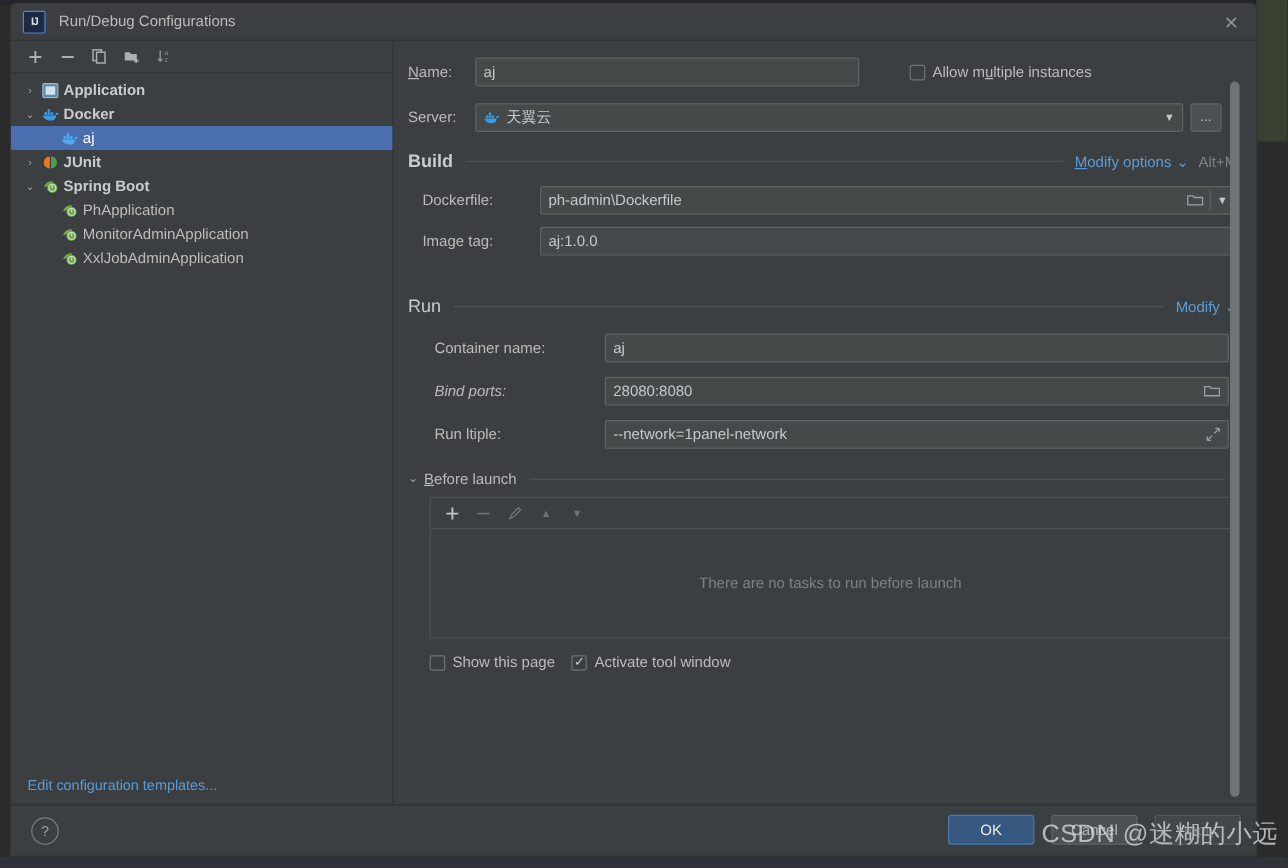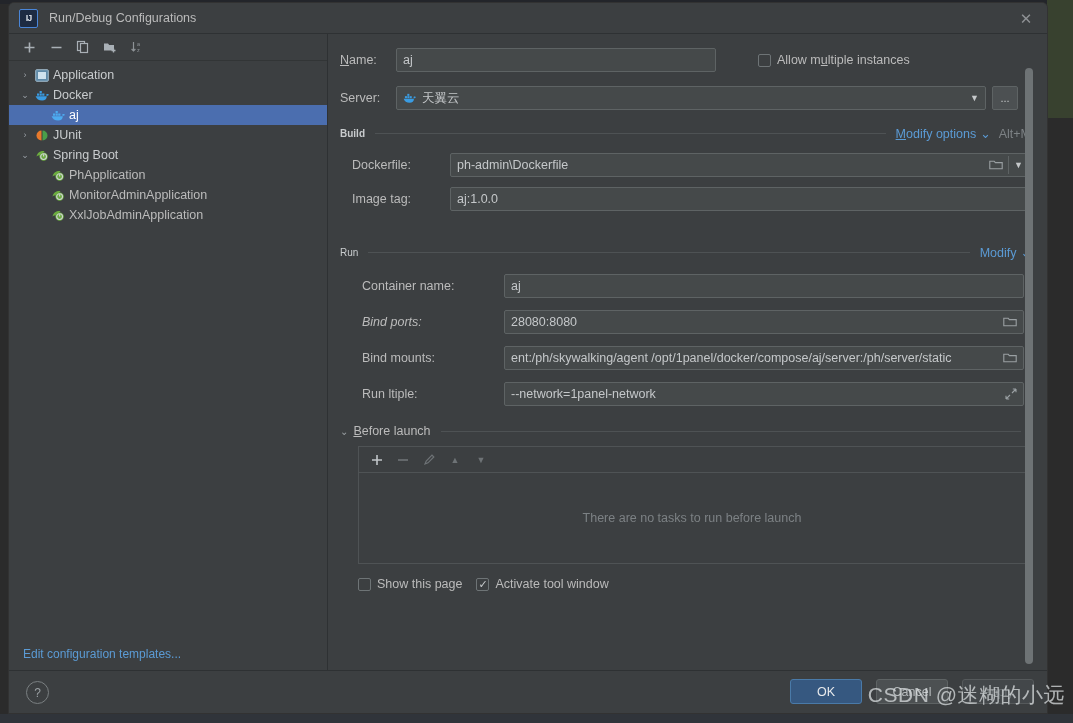--- a/index.html
+++ b/index.html
@@ -110,21 +110,21 @@
     width: 16px; text-align: center;
     color: #9aa0a6; font-size: 9px;
     flex: 0 0 16px;
   }
   .tnode .ticon {
     width: 18px; height: 16px; flex: 0 0 18px;
     display: flex; align-items: center; justify-content: center;
     margin-right: 2px;
   }
   .tnode .tlabel { font-size: 12.5px; }
-  .tnode.group > .tlabel { font-weight: normal; color: #c9ccce; }
+  .tnode.group > .tlabel { font-weight: bold; color: #c9ccce; }
   .tnode.leaf { padding-left: 40px; }
   .tnode.selected .tlabel { color: #ffffff; font-weight: normal; }
 
   .edit-templates {
     position: absolute;
     left: 14px; bottom: 12px;
     color: #5b9bd5;
     font-size: 12px;
     text-decoration: none;
   }
@@ -188,21 +188,21 @@
     line-height: 1;
   }
   .cb-row { display: flex; align-items: center; gap: 6px; }
   .cb-lbl { color: #bbbbbb; font-size: 12.5px; white-space: nowrap; }
 
   .section-head {
     display: flex; align-items: center;
     margin: 16px 0 12px 0;
   }
   .section-title {
-    color: #c9ccce; font-size: 10px; font-weight: bold;
+    color: #c9ccce; font-size: 15px; font-weight: bold;
     white-space: nowrap;
   }
   .section-title.thin { font-weight: normal; }
   .section-line {
     flex: 1;
     height: 1px;
     background: #4e5254;
     margin: 0 10px;
   }
   .link {
@@ -537,31 +537,20 @@
             <div class="field" style="width:520px;justify-content:space-between;">
               <span>28080:8080</span>
               <span style="display:flex;">
                 <svg width="14" height="12" viewBox="0 0 14 12">
                     <path d="M0.8 2.2h4.4l1.1 1.4h6.9v6.2H0.8z" fill="none" stroke="#9aa0a3" stroke-width="1.1"></path>
                   </svg>
               </span>
             </div>
           </div>
 
-          <div class="row" style="margin-bottom:12px;">
-            <span class="lbl" style="width:142px; padding-left:22px;">Bind mounts:</span>
-            <div class="field" style="width:520px;justify-content:space-between;">
-              <span style="overflow:hidden;text-overflow:clip;white-space:nowrap;">ent:/ph/skywalking/agent  /opt/1panel/docker/compose/aj/server:/ph/server/static</span>
-              <span style="display:flex;flex:0 0 14px;">
-                <svg width="14" height="12" viewBox="0 0 14 12">
-                    <path d="M0.8 2.2h4.4l1.1 1.4h6.9v6.2H0.8z" fill="none" stroke="#9aa0a3" stroke-width="1.1"></path>
-                  </svg>
-              </span>
-            </div>
-          </div>
 
 
           <div class="row" style="margin-bottom:12px;">
             <span class="lbl" style="width:142px; padding-left:22px;">Run ltiple:</span>
             <div class="field" style="width:520px;justify-content:space-between;">
               <span>--network=1panel-network</span>
               <span style="display:flex;">
                 <svg width="12" height="12" viewBox="0 0 12 12">
                   <path d="M11 1L7 5M11 1v3.2M11 1H7.8M1 11l4-4M1 11V7.8M1 11h3.2" stroke="#9aa0a3" stroke-width="1.1" fill="none"></path>
                 </svg>

